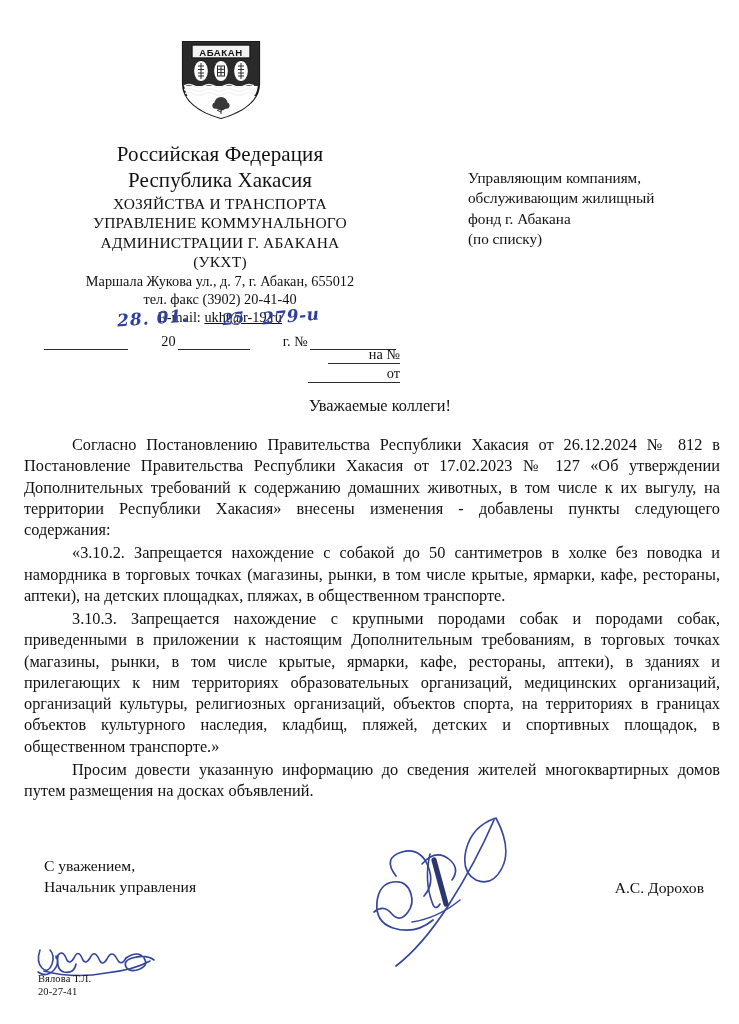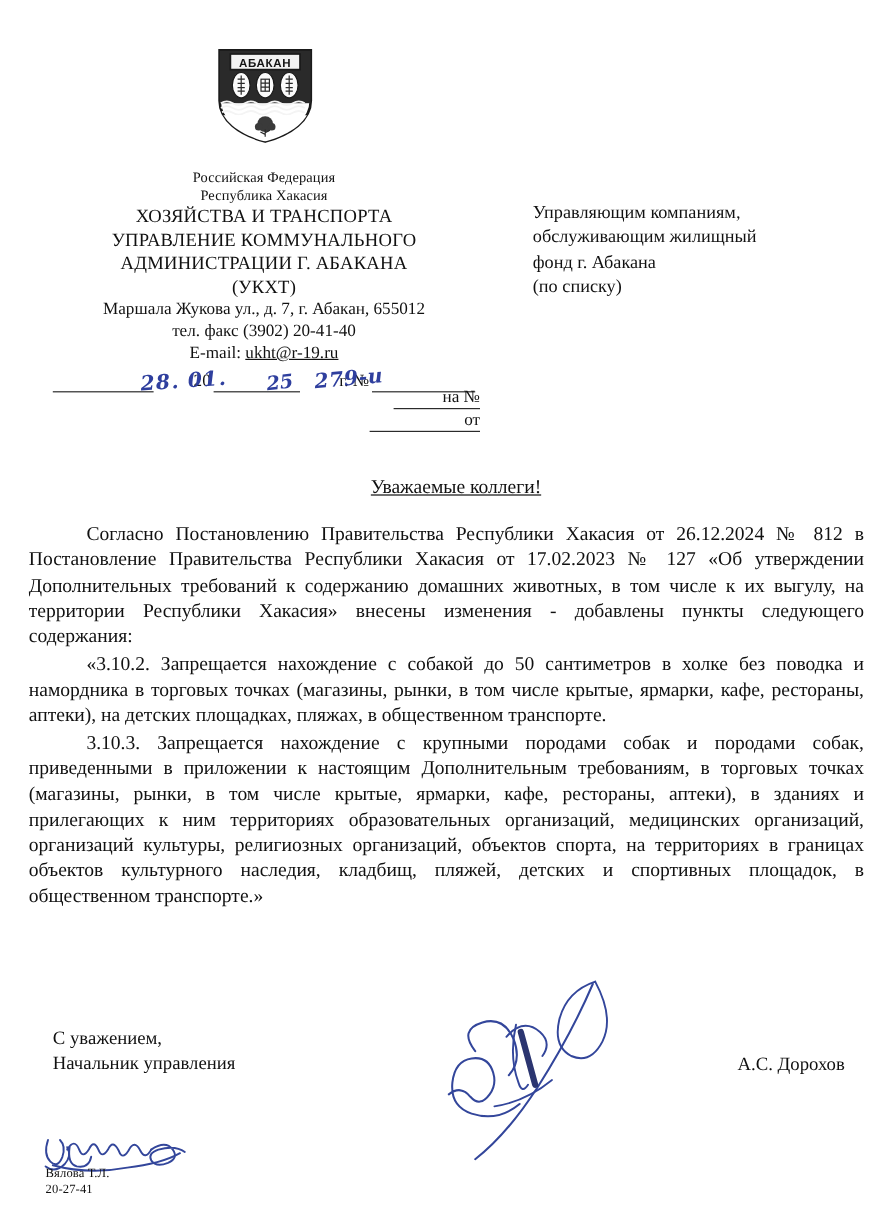--- a/index.html
+++ b/index.html
@@ -34,21 +34,21 @@
   
   .letterhead {
     position: absolute;
     left: 40px;
     top: 141px;
     width: 360px;
     text-align: center;
     line-height: 1.26;
   }
   .lh-line {
-    font-size: 12px;
+    font-size: 21px;
     letter-spacing: 0.1px;
     white-space: nowrap;
   }
   .lh-caps {
     font-size: 15.5px;
     letter-spacing: 0.2px;
     white-space: nowrap;
   }
   .lh-small {
     font-size: 14.3px;
@@ -121,36 +121,35 @@
   .hand-year {
     left: 222px;
     top: 309px;
     font-size: 16px;
     transform: rotate(-6deg);
   }
 
   
   .addressee {
     position: absolute;
-    left: 444px;
+    left: 468px;
     top: 168px;
     width: 250px;
     font-size: 15.2px;
     line-height: 1.34;
   }
 
   
   .greeting {
     position: absolute;
     left: 40px;
     top: 396px;
     width: 680px;
     text-align: center;
     font-size: 16.3px;
-    text-decoration: underline;
   }
 
   
   .body-text {
     position: absolute;
     left: 22px;
     top: 432px;
     width: 700px;
     font-size: 16.3px;
     line-height: 1.305;
@@ -290,20 +289,21 @@
     <div>фонд г. Абакана</div>
     <div>(по списку)</div>
   </div>
 
   <div class="greeting">Уважаемые коллеги!</div>
 
   <div class="body-text">
     <p>Согласно Постановлению Правительства Республики Хакасия от 26.12.2024 № 812 в Постановление Правительства Республики Хакасия от 17.02.2023 № 127 «Об утверждении Дополнительных требований к содержанию домашних животных, в том числе к их выгулу, на территории Республики Хакасия» внесены изменения - добавлены пункты следующего содержания:</p>
     <p>«3.10.2. Запрещается нахождение с собакой до 50 сантиметров в холке без поводка и намордника в торговых точках (магазины, рынки, в том числе крытые, ярмарки, кафе, рестораны, аптеки), на детских площадках, пляжах, в общественном транспорте.</p>
     <p>3.10.3. Запрещается нахождение с крупными породами собак и породами собак, приведенными в приложении к настоящим Дополнительным требованиям, в торговых точках (магазины, рынки, в том числе крытые, ярмарки, кафе, рестораны, аптеки), в зданиях и прилегающих к ним территориях образовательных организаций, медицинских организаций, организаций культуры, религиозных организаций, объектов спорта, на территориях в границах объектов культурного наследия, кладбищ, пляжей, детских и спортивных площадок, в общественном транспорте.»</p>
+    <p>Просим довести указанную информацию до сведения жителей многоквартирных домов путем размещения на досках объявлений.</p>
   </div>
 
   <svg class="signature-ink" viewBox="0 0 220 180" xmlns="http://www.w3.org/2000/svg">
     <g fill="none" stroke="#33469b" stroke-linecap="round" stroke-linejoin="round">
       <path d="M8 100 q10 -8 18 2 q8 9 16 -2 q6 -8 3 -18 q-4 -14 -18 -12 q-14 2 -16 20 q-2 20 16 26 q22 7 40 -8" stroke-width="1.7"></path>
       <path d="M30 64 q-14 -18 6 -24 q18 -5 26 14 q7 18 -4 30" stroke-width="1.7"></path>
       <path d="M64 42 q-6 26 2 48 q3 10 8 2" stroke-width="1.6"></path>
       <path d="M56 52 q14 -16 28 -4 q10 9 2 20" stroke-width="1.6"></path>
       <path d="M130 6 q-24 8 -30 32 q-5 22 10 30 q16 7 26 -12 q10 -20 -6 -50" stroke-width="1.6"></path>
       <path d="M128 8 q-18 42 -46 86 q-26 40 -52 60" stroke-width="1.7"></path>

